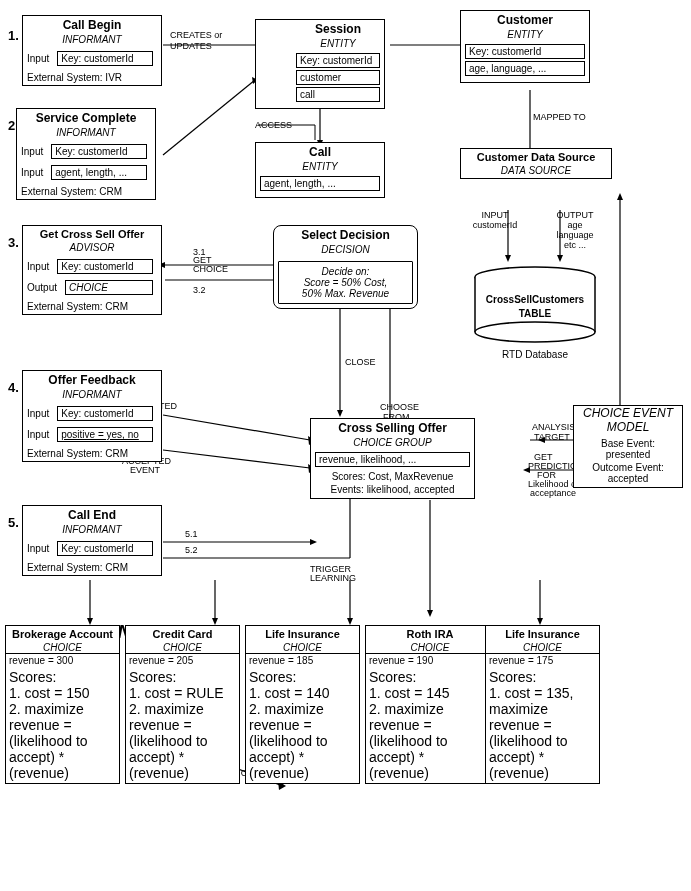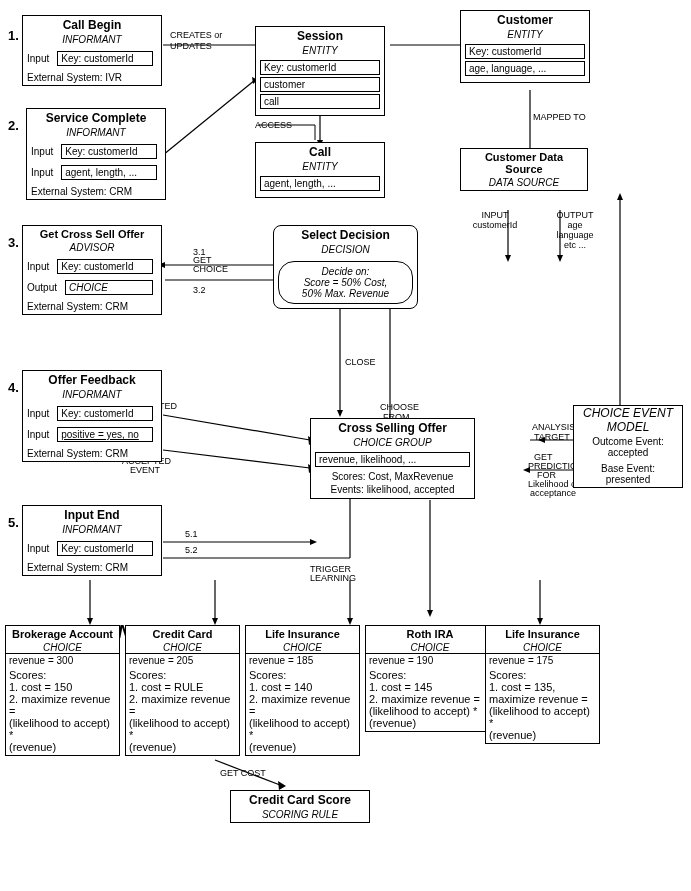--- a/index.html
+++ b/index.html
@@ -84,21 +84,21 @@
       font-size: 10px;
       font-style: italic;
       text-align: center;
     }
     .choice-revenue {
       font-size: 10px;
       padding: 1px 3px;
       border-top: 1px solid #000;
     }
     .choice-scores {
-      font-size: 11px;
+      font-size: 14px;
       padding: 2px 3px;
     }
   </style>
 </head>
 <body>
 
 <div class="diagram-container">
 
   <svg class="arrows-svg">
 
@@ -212,89 +212,102 @@
   <div class="box" style="left:22px;top:15px;width:140px;">
     <div class="box-title">Call Begin</div>
     <div class="box-subtitle">INFORMANT</div>
     <div style="display:flex;align-items:center;margin:2px 4px;">
       <span style="font-size:10px;margin-right:4px;">Input</span>
       <div class="box-field" style="flex:1;">Key: customerId</div>
     </div>
     <div class="box-footer">External System: IVR</div>
   </div>
 
-  <div class="box" style="left:255px;top:26px;width:130px;">
+  <div class="box" style="left:255px;top:19px;width:130px;padding-left:36px;">
     <div class="box-title">Session</div>
     <div class="box-subtitle">ENTITY</div>
     <div class="box-field">Key: customerId</div>
     <div class="box-field">customer</div>
     <div class="box-field">call</div>
     <div style="height:4px;"></div>
   </div>
 
   <div class="box" style="left:460px;top:10px;width:130px;">
     <div class="box-title">Customer</div>
     <div class="box-subtitle">ENTITY</div>
     <div class="box-field">Key: customerId</div>
     <div class="box-field">age, language, ...</div>
     <div style="height:4px;"></div>
   </div>
 
   <div class="step-num" style="left:8px;top:118px;">2.</div>
 
-  <div class="box" style="left:26px;top:108px;width:140px;">
+  <div class="box" style="left:16px;top:108px;width:140px;">
     <div class="box-title">Service Complete</div>
     <div class="box-subtitle">INFORMANT</div>
     <div style="display:flex;align-items:center;margin:2px 4px;">
       <span style="font-size:10px;margin-right:4px;">Input</span>
       <div class="box-field" style="flex:1;">Key: customerId</div>
     </div>
     <div style="display:flex;align-items:center;margin:2px 4px;">
       <span style="font-size:10px;margin-right:4px;">Input</span>
       <div class="box-field" style="flex:1;">agent, length, ...</div>
     </div>
     <div class="box-footer">External System: CRM</div>
   </div>
 
   <div class="box" style="left:255px;top:142px;width:130px;">
     <div class="box-title">Call</div>
     <div class="box-subtitle">ENTITY</div>
     <div class="box-field">agent, length, ...</div>
     <div style="height:4px;"></div>
   </div>
 
-  <div class="box" style="left:460px;top:148px;width:128px;text-align:center;">
+  <div class="box" style="left:460px;top:148px;width:152px;text-align:center;">
     <div class="box-title" style="font-size:11px;">Customer Data Source</div>
     <div class="box-subtitle">DATA SOURCE</div>
   </div>
 
   <div style="position:absolute;left:470px;top:210px;font-size:9px;text-align:center;width:50px;">INPUT<br>customerId</div>
   <div style="position:absolute;left:545px;top:210px;font-size:9px;text-align:center;width:60px;">OUTPUT<br>age<br>language<br>etc ...</div>
 
+  <div style="position:absolute;left:470px;top:265px;width:130px;">
+    
+    <svg width="130" height="80">
+      <ellipse cx="65" cy="12" rx="60" ry="10" fill="#fff" stroke="#000" stroke-width="1.5"></ellipse>
+      <rect x="5" y="12" width="120" height="55" fill="#fff" stroke="#000" stroke-width="0"></rect>
+      <line x1="5" y1="12" x2="5" y2="67" stroke="#000" stroke-width="1.5"></line>
+      <line x1="125" y1="12" x2="125" y2="67" stroke="#000" stroke-width="1.5"></line>
+      <ellipse cx="65" cy="67" rx="60" ry="10" fill="#fff" stroke="#000" stroke-width="1.5"></ellipse>
+      <text x="65" y="38" font-family="Arial" font-size="10" text-anchor="middle" font-weight="bold">CrossSellCustomers</text>
+      <text x="65" y="52" font-family="Arial" font-size="10" text-anchor="middle" font-weight="bold">TABLE</text>
+    </svg>
+    <div style="text-align:center;font-size:10px;margin-top:2px;">RTD Database</div>
+  </div>
 
   <div class="step-num" style="left:8px;top:235px;">3.</div>
 
   <div class="box" style="left:22px;top:225px;width:140px;">
     <div class="box-title" style="font-size:11px;">Get Cross Sell Offer</div>
     <div class="box-subtitle">ADVISOR</div>
     <div style="display:flex;align-items:center;margin:2px 4px;">
       <span style="font-size:10px;margin-right:4px;">Input</span>
       <div class="box-field" style="flex:1;">Key: customerId</div>
     </div>
     <div style="display:flex;align-items:center;margin:2px 4px;">
       <span style="font-size:10px;margin-right:4px;">Output</span>
       <div class="box-field" style="flex:1;font-style:italic;">CHOICE</div>
     </div>
     <div class="box-footer">External System: CRM</div>
   </div>
 
   <div class="box" style="left:273px;top:225px;width:145px;border-radius:8px;">
     <div class="box-title">Select Decision</div>
     <div class="box-subtitle">DECISION</div>
-    <div style="border:1px solid #000;margin:4px;padding:4px;font-size:10px;font-style:italic;border-radius:16px;">
+    <div style="border:1px solid #000;margin:4px;padding:4px;font-size:10px;font-style:italic;border-radius:1px;">
       Decide on:<br>Score = 50% Cost,<br>50% Max. Revenue
     </div>
   </div>
 
   <div class="step-num" style="left:8px;top:380px;">4.</div>
 
   <div class="box" style="left:22px;top:370px;width:140px;">
     <div class="box-title">Offer Feedback</div>
     <div class="box-subtitle">INFORMANT</div>
     <div style="display:flex;align-items:center;margin:2px 4px;">
@@ -311,28 +324,28 @@
   <div class="box" style="left:310px;top:418px;width:165px;">
     <div class="box-title" style="font-size:12px;">Cross Selling Offer</div>
     <div class="box-subtitle">CHOICE GROUP</div>
     <div class="box-field">revenue, likelihood, ...</div>
     <div style="padding:2px 4px;font-size:10px;">Scores: Cost, MaxRevenue</div>
     <div style="padding:0 4px 3px;font-size:10px;">Events: likelihood, accepted</div>
   </div>
 
   <div class="box" style="left:573px;top:405px;width:110px;">
     <div class="box-subtitle" style="font-size:12px;font-style:italic;">CHOICE EVENT MODEL</div>
+    <div style="padding:2px 4px;font-size:10px;">Base Event: presented</div>
     <div style="padding:0 4px 3px;font-size:10px;">Outcome Event: accepted</div>
-    <div style="padding:2px 4px;font-size:10px;">Base Event: presented</div>
   </div>
 
   <div class="step-num" style="left:8px;top:515px;">5.</div>
 
   <div class="box" style="left:22px;top:505px;width:140px;">
-    <div class="box-title">Input End</div>
+    <div class="box-title">Call End</div>
     <div class="box-subtitle">INFORMANT</div>
     <div style="display:flex;align-items:center;margin:2px 4px;">
       <span style="font-size:10px;margin-right:4px;">Input</span>
       <div class="box-field" style="flex:1;">Key: customerId</div>
     </div>
     <div class="box-footer">External System: CRM</div>
   </div>
 
   <div class="integration-title" style="left:8px;top:622px;">INTEGRATION POINTS</div>
 
@@ -374,18 +387,14 @@
 
   <div class="choice-box" style="left:485px;top:625px;width:115px;">
     <div class="choice-title">Life Insurance</div>
     <div class="choice-subtitle">CHOICE</div>
     <div class="choice-revenue">revenue = 175</div>
     <div class="choice-scores">
       Scores:<br>1. cost = 135,<br>maximize revenue =<br>(likelihood to accept) *<br>(revenue)
     </div>
   </div>
 
-  <div class="box" style="left:230px;top:790px;width:140px;">
-    <div class="box-title">Credit Card Score</div>
-    <div class="box-subtitle">SCORING RULE</div>
-  </div>
 
 </div>
 
 </body></html>

